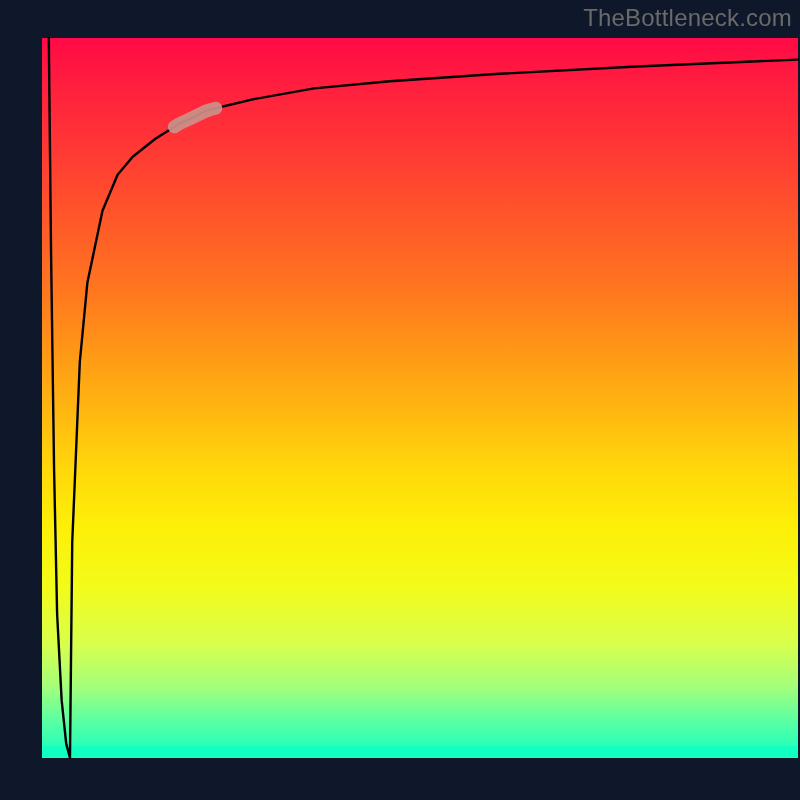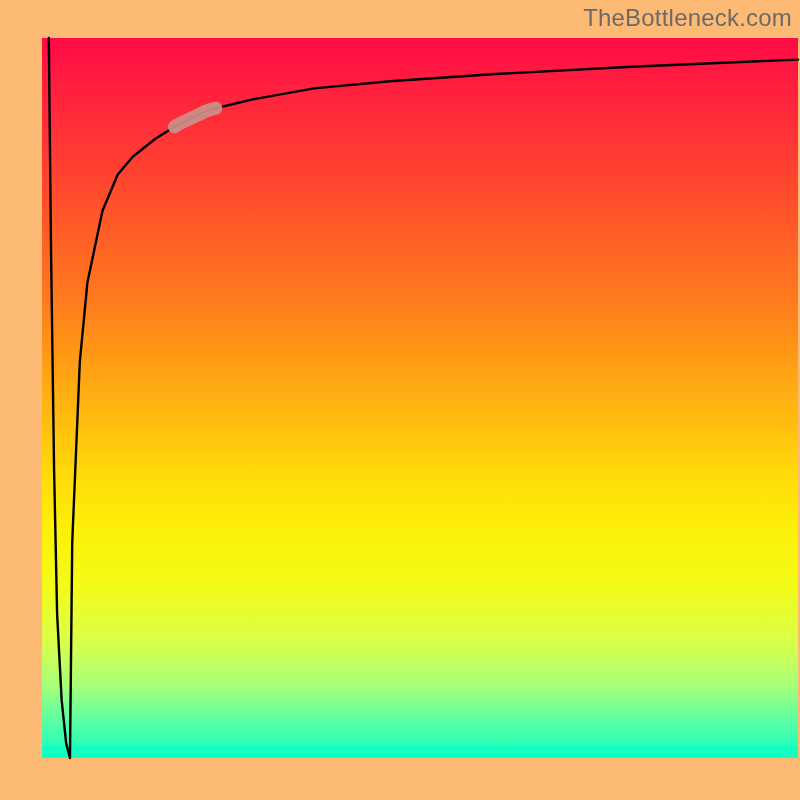--- a/index.html
+++ b/index.html
@@ -1,21 +1,21 @@
 <!DOCTYPE html>
 <html><head>
 <meta charset="utf-8">
 <style>
   * { margin: 0; padding: 0; box-sizing: border-box; }
   html, body { width: 800px; height: 800px; overflow: hidden; background: #fff; }
   .frame {
     position: relative;
     width: 800px;
     height: 800px;
-    background: #fdba74;
+    background: #0f172a;
   }
   .watermark {
     position: absolute;
     top: 4px;
     right: 8px;
     font-family: Arial, Helvetica, sans-serif;
     font-size: 24px;
     color: #6a6a6a;
     z-index: 10;
     letter-spacing: 0.2px;

